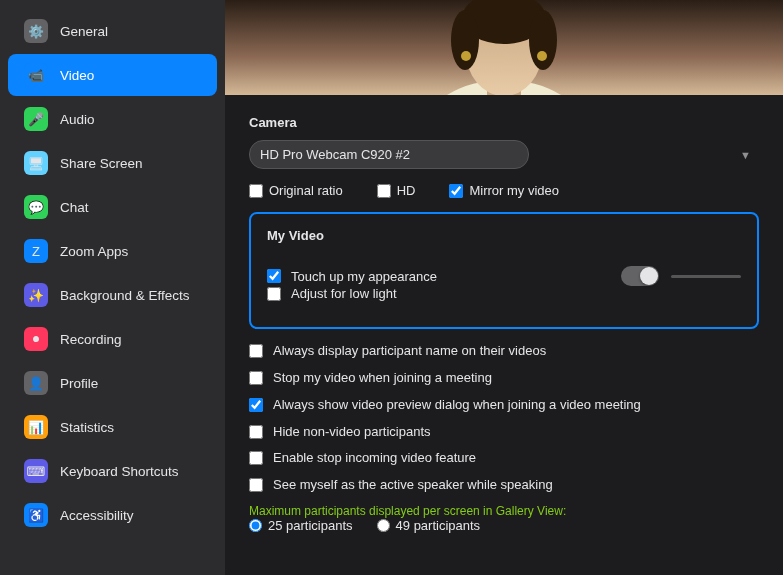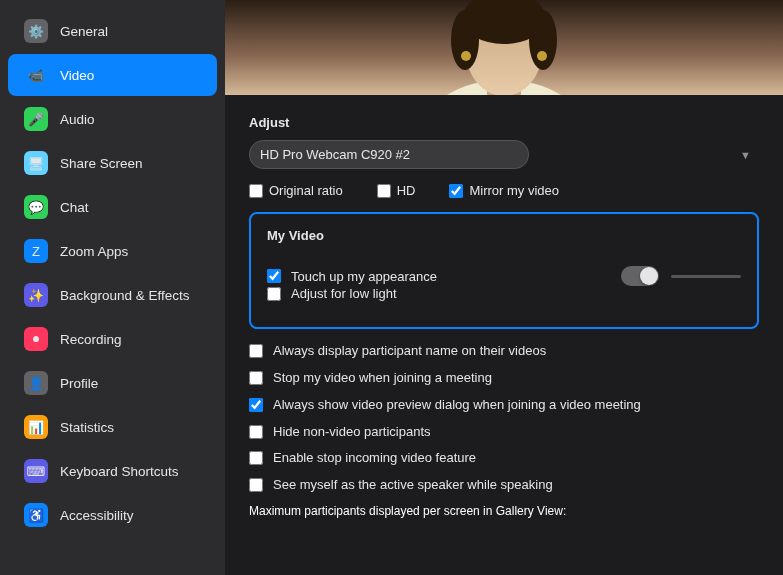--- a/index.html
+++ b/index.html
@@ -211,21 +211,21 @@
     .check-list-item label {
       font-size: 13px;
       color: #e5e5e7;
       cursor: pointer;
       line-height: 1.3;
     }
 
     
     .gallery-label {
       font-size: 12px;
-      color: #ffffff;
+      color: #84cc16;
       margin-top: 4px;
     }
 
     .radio-row {
       display: flex;
       align-items: center;
       gap: 24px;
     }
     .radio-item {
       display: flex;
@@ -328,21 +328,21 @@
         <ellipse cx="240" cy="40" rx="14" ry="30" fill="#2a1a0a"></ellipse>
         <ellipse cx="318" cy="40" rx="14" ry="30" fill="#2a1a0a"></ellipse>
 
         <circle cx="241" cy="56" r="5" fill="#d4af37" opacity="0.9"></circle>
         <circle cx="317" cy="56" r="5" fill="#d4af37" opacity="0.9"></circle>
       </svg>
     </div>
   </div>
 
   <div class="content-body">
-    <div class="section-label">Adjust</div>
+    <div class="section-label">Camera</div>
 
     <div class="camera-select-wrapper">
       <select class="camera-select">
       <option>HD Pro Webcam C920 #2</option><option>FaceTime HD Camera</option><option>OBS Virtual Camera</option></select>
       <span class="select-arrow">▼</span>
     </div>
 
     <div class="checkbox-row">
       <div class="check-item">
         <input type="checkbox" id="orig-ratio" style="">
@@ -403,14 +403,24 @@
       <label for="stop-incoming">Enable stop incoming video feature</label>
     </div>
 
     <div class="check-list-item">
       <input type="checkbox" id="see-myself" style="margin-top: 1px;">
       <label for="see-myself">See myself as the active speaker while speaking</label>
     </div>
 
     <div class="gallery-label">Maximum participants displayed per screen in Gallery View:</div>
 
+    <div class="radio-row">
+      <div class="radio-item">
+        <input type="radio" name="gallery" id="r25" checked="" style="">
+        <label for="r25">25 participants</label>
+      </div>
+      <div class="radio-item">
+        <input type="radio" name="gallery" id="r49" style="">
+        <label for="r49">49 participants</label>
+      </div>
+    </div>
   </div>
 </div>
 
 </body></html>

